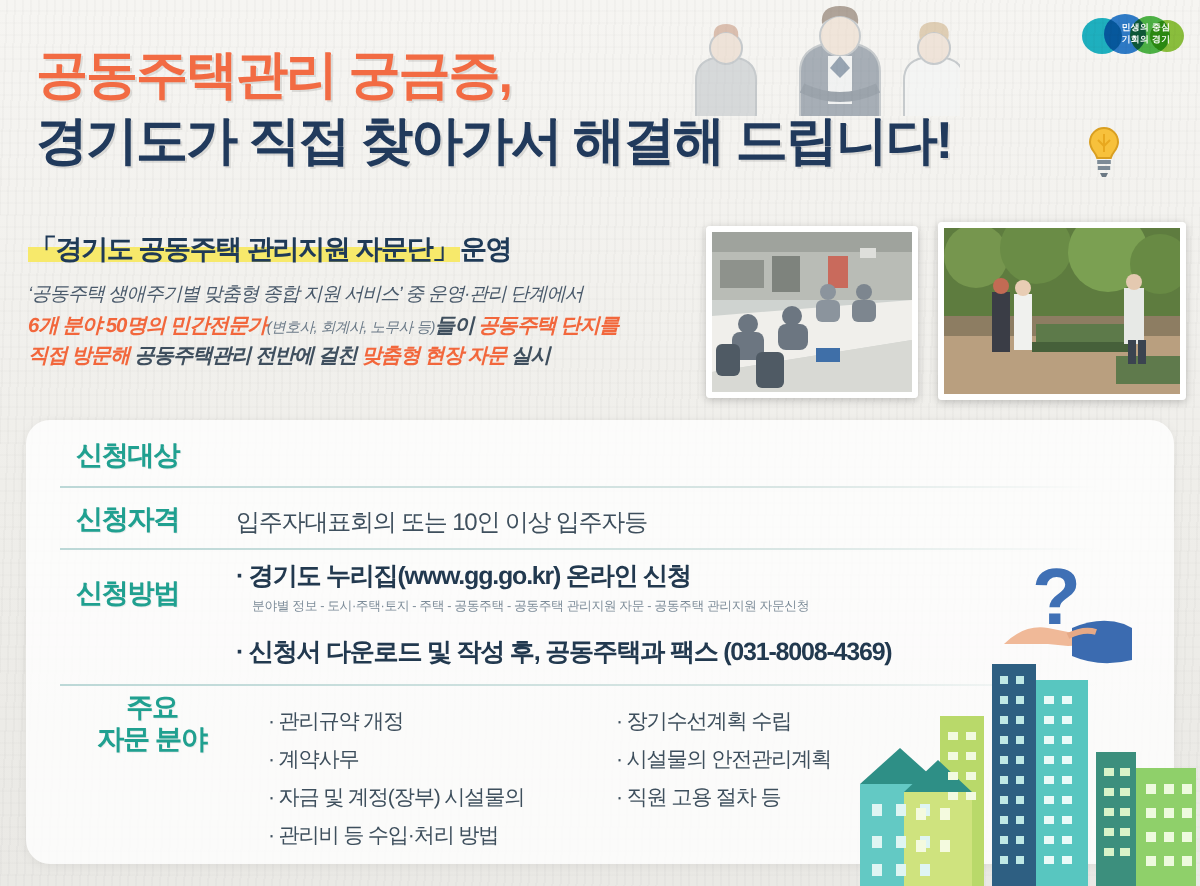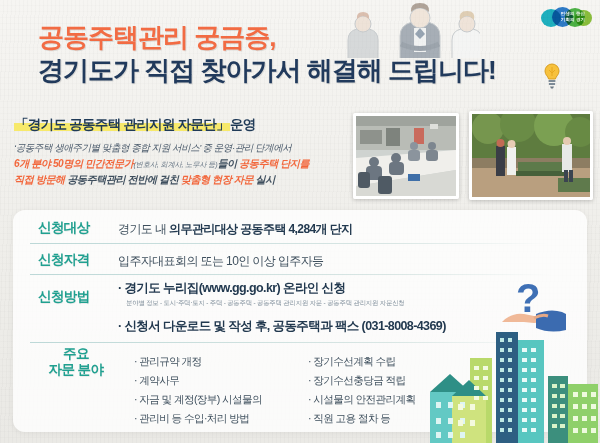--- a/index.html
+++ b/index.html
@@ -21,21 +21,21 @@
   
   .logo{position:absolute;right:7px;top:7px;width:52px;height:21px;}
   .logo .blob{position:absolute;border-radius:50%;mix-blend-mode:multiply;}
   .logo .b1{left:0;top:2px;width:20px;height:18px;background:#1fb7c9;}
   .logo .b2{left:11px;top:0px;width:21px;height:20px;background:#2f7fd1;}
   .logo .b3{left:24px;top:1px;width:20px;height:19px;background:#4fb848;}
   .logo .b4{left:34px;top:3px;width:17px;height:16px;background:#8fc63f;}
   .logo-txt{position:absolute;left:14px;top:4px;width:36px;color:#fff;font-size:4.4px;
     line-height:6.2px;font-weight:bold;text-align:center;letter-spacing:.2px;z-index:3;}
   
-  .headline{position:absolute;left:18px;top:22px;width:560px;margin-left:20px;}
+  .headline{position:absolute;left:18px;top:22px;width:560px;}
   .h-line{font-weight:bold;letter-spacing:-1px;white-space:nowrap;}
   .h1{font-size:26px;color:#f26b43;line-height:30px;
       text-shadow:1px 1px 0 rgba(0,0,0,.10);}
   .h2{font-size:26px;color:#213a5c;line-height:32px;margin-top:2px;
       text-shadow:1px 1px 0 rgba(0,0,0,.10);}
   .bulb{position:absolute;left:542px;top:62px;width:20px;height:28px;}
   
   .subtitle{position:absolute;left:14px;top:116px;font-size:13.5px;font-weight:bold;
     color:#1f3a57;letter-spacing:-.7px;white-space:nowrap;}
   .subtitle .hl{background:linear-gradient(transparent 42%, #f7e96b 42%, #f7e96b 92%, transparent 92%);
@@ -199,23 +199,20 @@
     </svg>
   </div>
 
   <div class="card"></div>
 
   <div class="divider" style="left:30px;top:243px;width:520px;"></div>
   <div class="divider" style="left:30px;top:274px;width:520px;"></div>
   <div class="divider" style="left:30px;top:342px;width:520px;"></div>
 
   <div class="lbl r1-lbl">신청대상</div>
-  <div class="val r1-val">
-    <span>경기도 내 </span><b>의무관리대상 공동주택 4,284개 단지</b>
-  </div>
 
   <div class="lbl r2-lbl">신청자격</div>
   <div class="val r2-val">입주자대표회의 또는 10인 이상 입주자등</div>
 
   <div class="lbl r3-lbl">신청방법</div>
   <div class="val r3-a">· 경기도 누리집(www.gg.go.kr) 온라인 신청</div>
   <div class="val r3-path">분야별 정보 - 도시·주택·토지 - 주택 - 공동주택 - 공동주택 관리지원 자문 - 공동주택 관리지원 자문신청</div>
   <div class="val r3-b">· 신청서 다운로드 및 작성 후, 공동주택과 팩스 (031-8008-4369)</div>
 
   <div class="lbl r4-lbl">
@@ -224,21 +221,20 @@
   </div>
   <div class="fields">
     <div class="fcol left">
       <div class="fitem">· 관리규약 개정</div>
       <div class="fitem">· 계약사무</div>
       <div class="fitem">· 자금 및 계정(장부) 시설물의</div>
       <div class="fitem">· 관리비 등 수입·처리 방법</div>
     </div>
     <div class="fcol right">
       <div class="fitem">· 장기수선계획 수립</div>
-      <div class="fitem">· 장기수선충당금 적립</div>
       <div class="fitem">· 시설물의 안전관리계획</div>
       <div class="fitem">· 직원 고용 절차 등</div>
     </div>
   </div>
 
   <div class="qmark">
     <svg width="66" height="62" viewBox="0 0 66 62">
       <text x="16" y="34" font-family="Liberation Sans, sans-serif" font-size="40" font-weight="bold" fill="#3f70b5">?</text>
       <path d="M2 44 q10-10 22-8 l10 2 q6 1 6 4 t-6 3 l-10-1" fill="#f0b998"></path>
       <path d="M36 36 q14-6 26-2 l4 2 v16 q-16 4-30-2 z" fill="#3b6bb0"></path>

